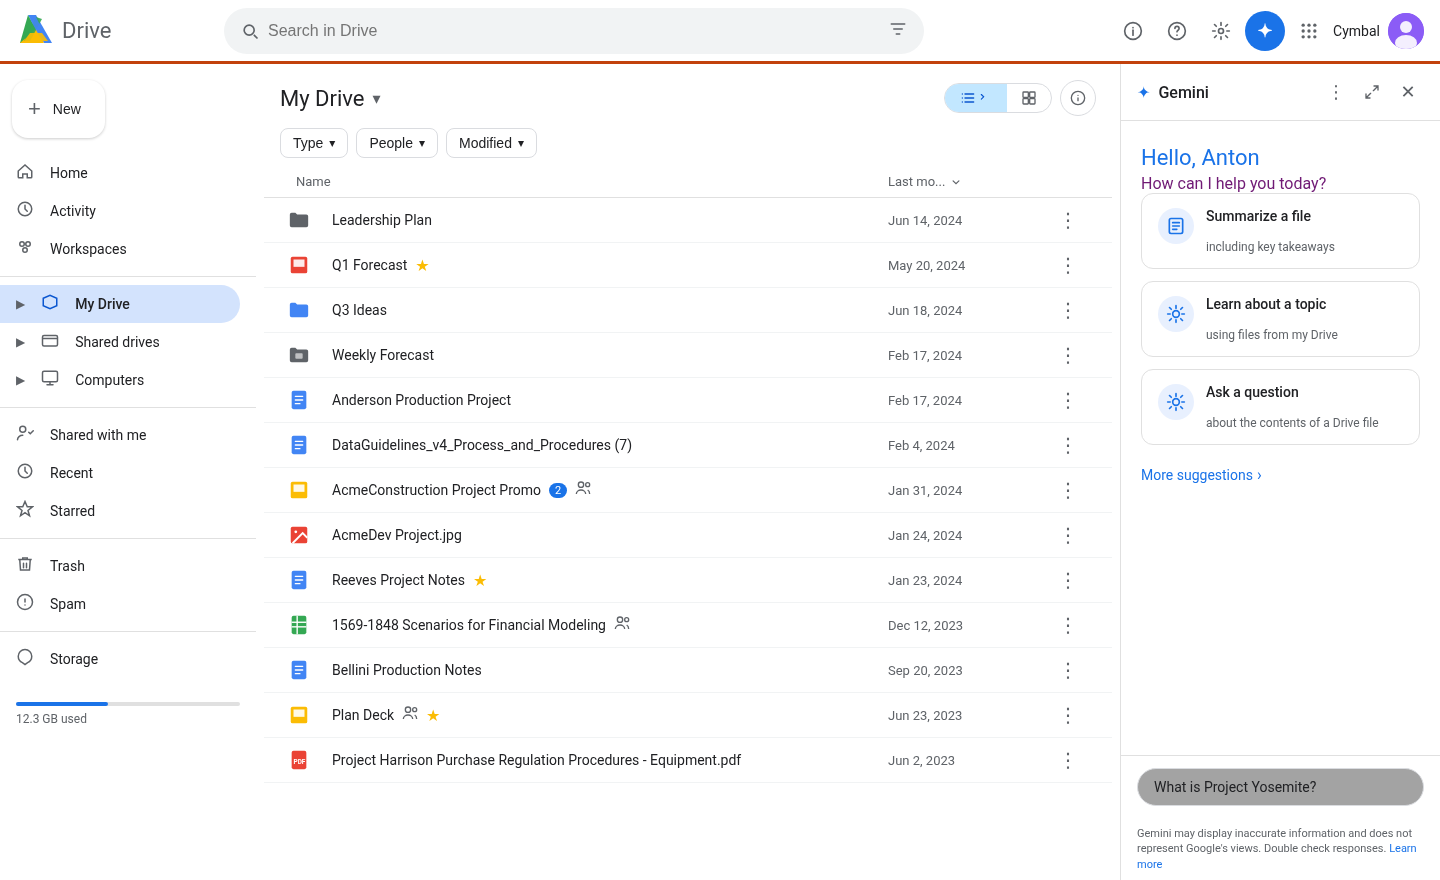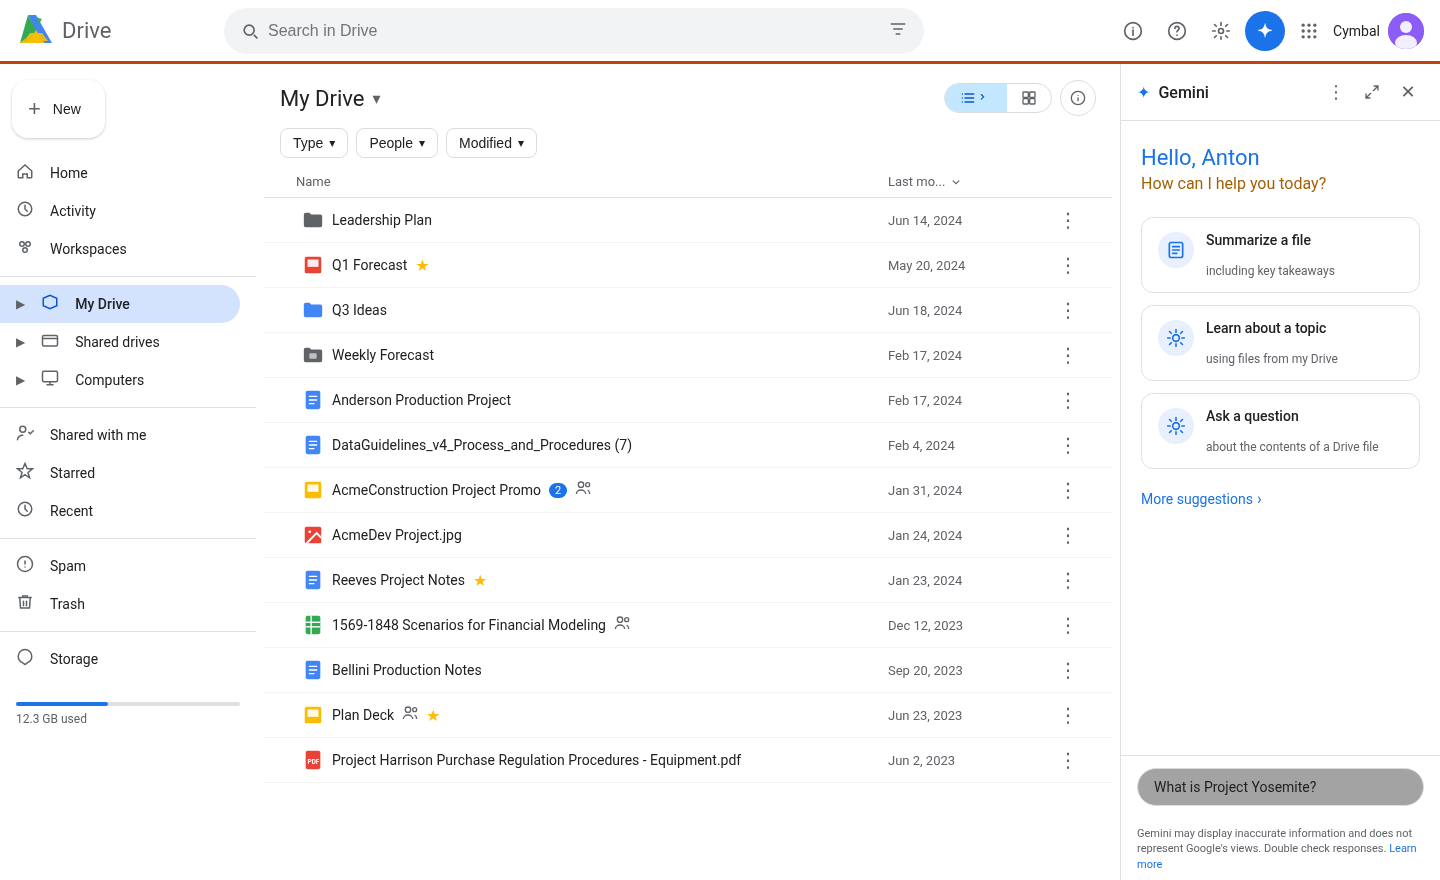--- a/index.html
+++ b/index.html
@@ -53,40 +53,40 @@
     .filter-chip { display: flex; align-items: center; gap: 6px; border: 1px solid #dadce0; border-radius: 8px; padding: 6px 12px; cursor: pointer; font-size: 14px; color: #202124; background: transparent; }
     .chip-arrow { font-size: 12px; }
 
     
     .file-table { flex: 1; overflow-y: auto; padding: 0 8px; }
     .table-header { display: flex; align-items: center; padding: 8px 24px; border-bottom: 1px solid #e0e0e0; color: #5f6368; font-size: 13px; }
     .col-name { flex: 1; display: flex; align-items: center; gap: 4px; cursor: pointer; margin-left: 8px; }
     .col-date { width: 160px; text-align: left; }
     .col-menu { width: 40px; }
     .file-row { display: flex; align-items: center; padding: 6px 24px; border-bottom: 1px solid #f1f3f4; cursor: pointer; }
-    .file-icon { width: 36px; flex-shrink: 0; display: flex; align-items: center; justify-content: flex-end; }
+    .file-icon { width: 36px; flex-shrink: 0; display: flex; align-items: center; justify-content: flex-start; }
     .file-name-area { flex: 1; display: flex; align-items: center; gap: 8px; padding-left: 8px; font-size: 14px; }
     .file-name { color: #202124; }
     .file-badge { background: #1a73e8; color: white; font-size: 11px; border-radius: 10px; padding: 1px 6px; }
     .file-meta-icon { color: #5f6368; font-size: 16px; }
     .star-icon { color: #fbbc04; font-size: 16px; }
     .file-date { width: 160px; font-size: 13px; color: #5f6368; }
     .file-more { width: 40px; display: flex; align-items: center; justify-content: center; }
     .more-btn { border: none; background: transparent; cursor: pointer; color: #5f6368; font-size: 20px; border-radius: 50%; width: 32px; height: 32px; display: flex; align-items: center; justify-content: center; }
 
     
     .gemini-panel { width: 320px; flex-shrink: 0; border-left: 1px solid #e0e0e0; display: flex; flex-direction: column; height: 100%; }
     .gemini-header { display: flex; align-items: center; padding: 12px 16px; border-bottom: 1px solid #e0e0e0; gap: 8px; }
     .gemini-logo { color: #1a73e8; font-size: 16px; }
     .gemini-title { font-size: 16px; font-weight: 500; flex: 1; color: #202124; }
     .gemini-hdr-actions { display: flex; gap: 4px; }
     .gemini-hdr-btn { border: none; background: transparent; cursor: pointer; color: #5f6368; font-size: 18px; width: 32px; height: 32px; border-radius: 50%; display: flex; align-items: center; justify-content: center; }
     .gemini-body { flex: 1; padding: 24px 20px 16px 20px; overflow-y: auto; }
     .gemini-greeting { color: #1a73e8; font-size: 22px; font-weight: 400; margin-bottom: 4px; }
-    .gemini-subtext { font-size: 16px; color: #a16207; margin-bottom: 24px; }
+    .gemini-subtext { font-size: 16px; color: #701a75; }
     .suggestion-card { display: flex; align-items: flex-start; gap: 12px; border: 1px solid #e0e0e0; border-radius: 12px; padding: 14px 16px; margin-bottom: 12px; cursor: pointer; background: #fff; }
     .sug-icon { width: 36px; height: 36px; border-radius: 50%; background: #e8f0fe; display: flex; align-items: center; justify-content: center; font-size: 18px; flex-shrink: 0; }
     .sug-text { display: flex; flex-direction: column; }
     .sug-title { font-size: 14px; font-weight: 500; color: #202124; }
     .sug-sub { font-size: 12px; color: #5f6368; margin-top: 16px; text-align: center; }
     .more-suggestions { display: flex; align-items: center; gap: 4px; font-size: 14px; color: #1a73e8; cursor: pointer; padding: 8px 0; }
     .more-suggestions-arrow { font-size: 16px; }
     .gemini-input-area { padding: 12px 16px; border-top: 1px solid #e0e0e0; }
     .gemini-input-box { border: 1px solid #dadce0; border-radius: 24px; padding: 10px 16px; font-size: 14px; color: #202124; background: #a3a3a3; }
     .gemini-input-box span { display: block; }
@@ -256,58 +256,58 @@
             <path d="M2 21c0-3.31 3.13-6 7-6" stroke="#5f6368" stroke-width="2" stroke-linecap="round"></path>
             <path d="M17 11l2 2 4-4" stroke="#5f6368" stroke-width="2" stroke-linecap="round"></path>
           </svg>
       </span>
       <span>Shared with me</span>
     </div>
 
     <div class="sidebar-item">
       <span class="si-icon">
         <svg width="18" height="18" viewBox="0 0 24 24" fill="none">
-            <polygon points="12,2 15,9 22,9 16,14 18,21 12,17 6,21 8,14 2,9 9,9" stroke="#5f6368" stroke-width="2"></polygon>
-          </svg>
-      </span>
-      <span>Starred</span>
-    </div>
-
-    <div class="sidebar-item">
-      <span class="si-icon">
-        <svg width="18" height="18" viewBox="0 0 24 24" fill="none">
             <circle cx="12" cy="12" r="9" stroke="#5f6368" stroke-width="2"></circle>
             <path d="M12 7v5l3 3" stroke="#5f6368" stroke-width="2" stroke-linecap="round"></path>
           </svg>
       </span>
       <span>Recent</span>
     </div>
 
+    <div class="sidebar-item">
+      <span class="si-icon">
+        <svg width="18" height="18" viewBox="0 0 24 24" fill="none">
+            <polygon points="12,2 15,9 22,9 16,14 18,21 12,17 6,21 8,14 2,9 9,9" stroke="#5f6368" stroke-width="2"></polygon>
+          </svg>
+      </span>
+      <span>Starred</span>
+    </div>
+
     <div class="sidebar-divider"></div>
-
-    <div class="sidebar-item">
-      <span class="si-icon">
-        <svg width="18" height="18" viewBox="0 0 24 24" fill="none">
-            <circle cx="12" cy="12" r="10" stroke="#5f6368" stroke-width="2"></circle>
-            <path d="M12 8v4M12 16h.01" stroke="#5f6368" stroke-width="2" stroke-linecap="round"></path>
-          </svg>
-      </span>
-      <span>Spam</span>
-    </div>
 
     <div class="sidebar-item">
       <span class="si-icon">
         <svg width="18" height="18" viewBox="0 0 24 24" fill="none">
             <polyline points="3,6 5,6 21,6" stroke="#5f6368" stroke-width="2"></polyline>
             <path d="M19 6l-1 14H6L5 6" stroke="#5f6368" stroke-width="2"></path>
             <path d="M10 11v6M14 11v6" stroke="#5f6368" stroke-width="2" stroke-linecap="round"></path>
             <path d="M9 6V4h6v2" stroke="#5f6368" stroke-width="2"></path>
           </svg>
       </span>
       <span>Trash</span>
+    </div>
+
+    <div class="sidebar-item">
+      <span class="si-icon">
+        <svg width="18" height="18" viewBox="0 0 24 24" fill="none">
+            <circle cx="12" cy="12" r="10" stroke="#5f6368" stroke-width="2"></circle>
+            <path d="M12 8v4M12 16h.01" stroke="#5f6368" stroke-width="2" stroke-linecap="round"></path>
+          </svg>
+      </span>
+      <span>Spam</span>
     </div>
 
     <div class="sidebar-divider"></div>
 
     <div class="sidebar-item">
       <span class="si-icon">
         <svg width="18" height="18" viewBox="0 0 24 24" fill="none">
             <path d="M12 2C7 2 3 6 3 11c0 3.8 2.3 7.1 5.6 8.5L12 22l3.4-2.5C18.7 18.1 21 14.8 21 11c0-5-4-9-9-9z" stroke="#5f6368" stroke-width="2" fill="none"></path>
           </svg>
       </span>

